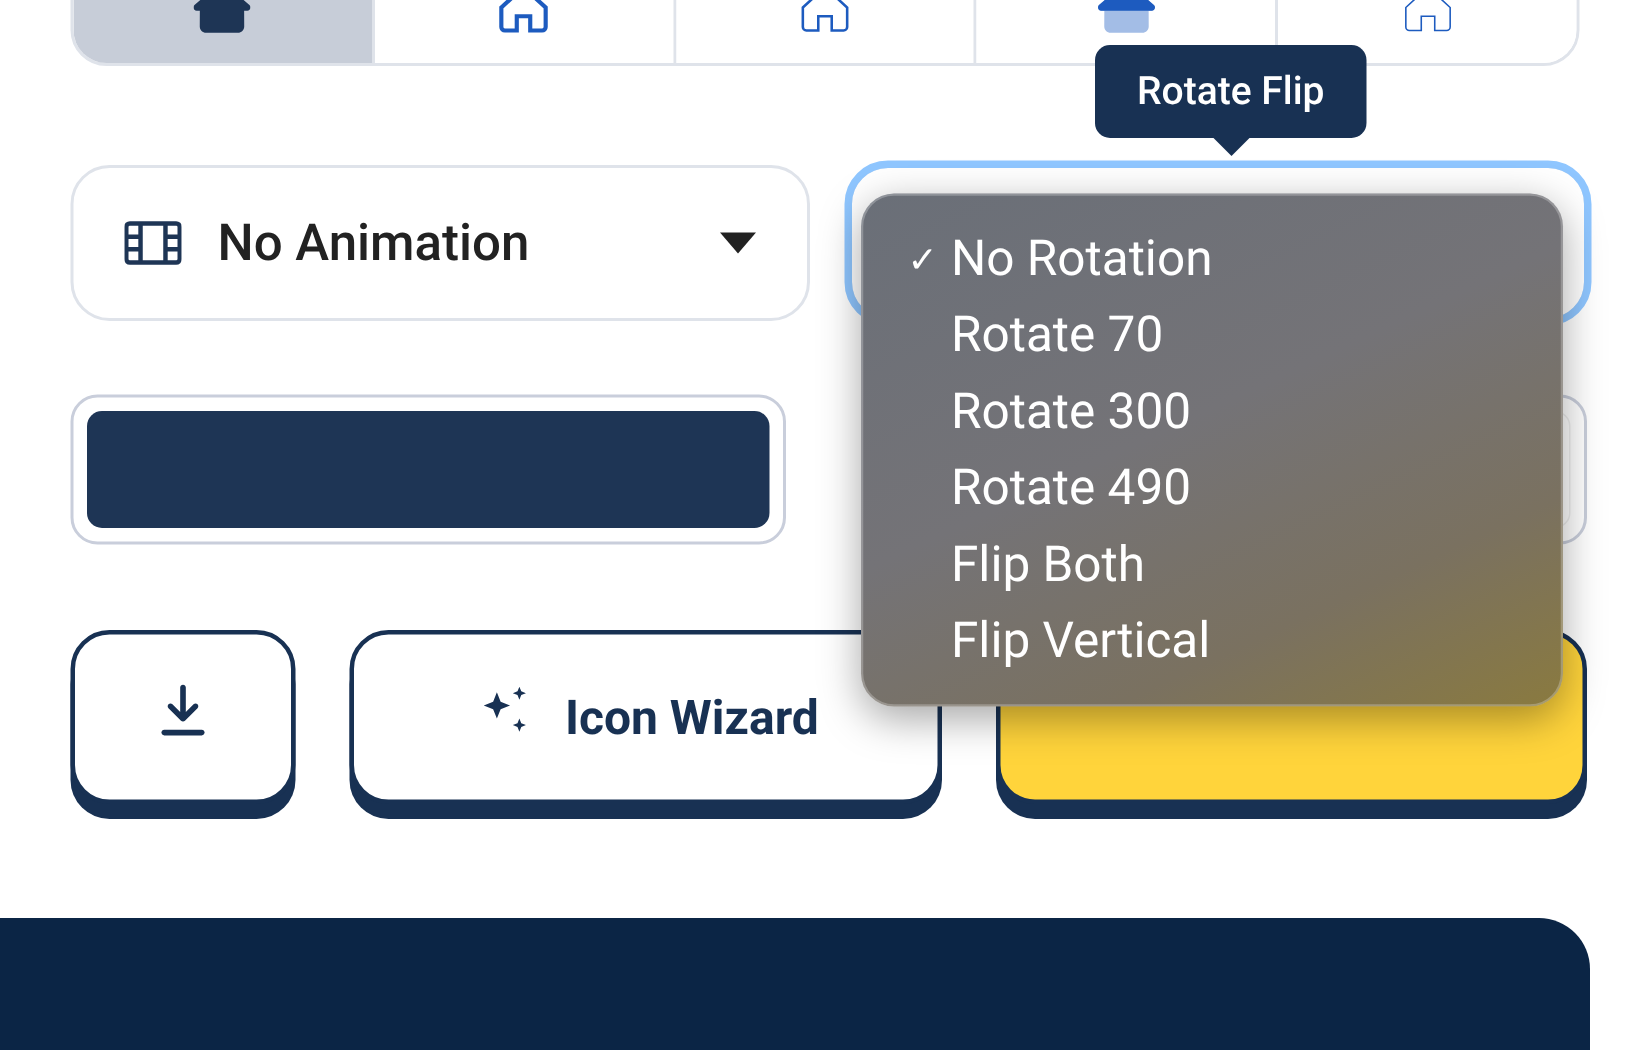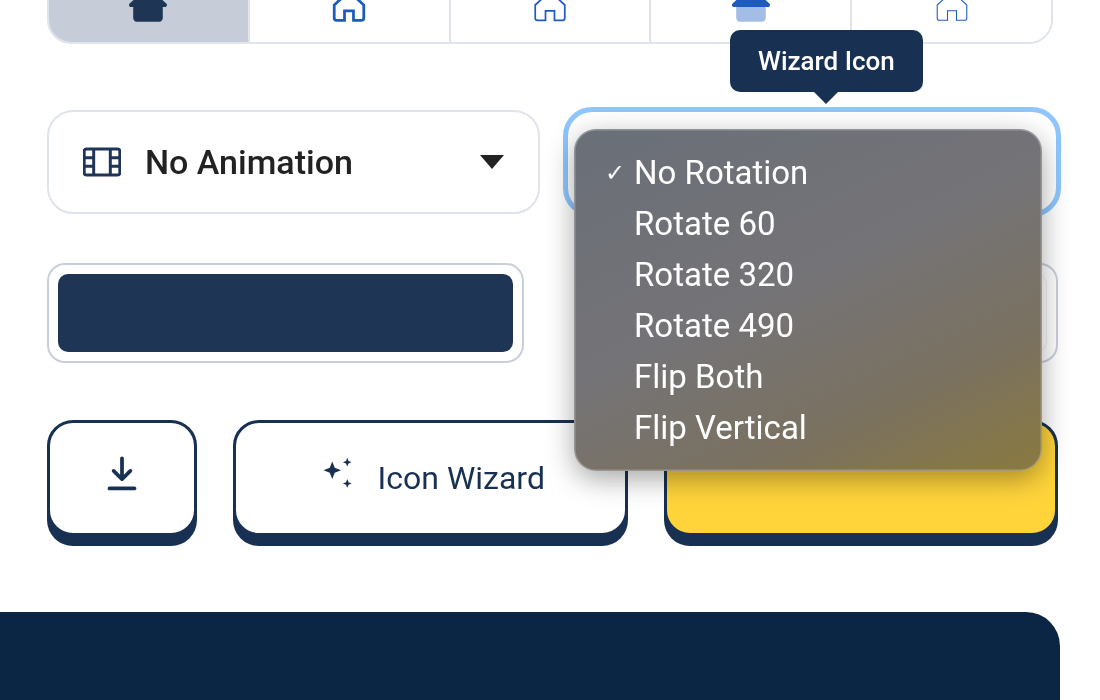--- a/index.html
+++ b/index.html
@@ -165,21 +165,21 @@
       gap: 36px;
     }
     .action-btn {
       height: 116px;
       border: 3px solid #183153;
       border-radius: 26px;
       display: flex;
       align-items: center;
       justify-content: center;
       font-size: 32px;
-      font-weight: 400;
+      font-weight: 700;
       box-shadow: 0 10px 0 0 #183153;
       cursor: pointer;
       gap: 22px;
     }
     .download-btn {
       width: 150px;
       background: #fff;
       color: #183153;
     }
     .wizard-btn {
@@ -242,21 +242,21 @@
   <div class="style-tab">
     <span>
       <svg viewBox="0 0 576 512">
           <path fill="none" stroke="#1d5bbf" stroke-width="16" d="M64 256 288 50l224 206v196c0 20-16 36-36 36H356V344H220v144H100c-20 0-36-16-36-36V256z"></path>
         </svg>
     </span>
   </div>
 </div>
 
 <div class="tooltip">
-  <span>Wizard Icon</span>
+  <span>Rotate Flip</span>
 </div>
 
 <div class="dropdown-row">
   <div class="dropdown-btn">
     <span class="dd-icon">
       <svg viewBox="0 0 512 512">
           <path fill="none" stroke="#1e3555" stroke-width="40" d="M48 80h416c18 0 32 14 32 32v288c0 18-14 32-32 32H48c-18 0-32-14-32-32V112c0-18 14-32 32-32zM144 80v352M368 80v352"></path>
           <path fill="none" stroke="#1e3555" stroke-width="40" d="M16 200h128M16 312h128M368 200h128M368 312h128"></path>
         </svg>
     </span>
@@ -268,25 +268,25 @@
   </div>
 </div>
 
 <div class="menu">
   <div class="menu-item">
     <span class="menu-check">✓</span>
     <span>No Rotation</span>
   </div>
   <div class="menu-item">
     <span class="menu-check"></span>
-    <span>Rotate 60</span>
-  </div>
-  <div class="menu-item">
-    <span class="menu-check"></span>
-    <span>Rotate 320</span>
+    <span>Rotate 70</span>
+  </div>
+  <div class="menu-item">
+    <span class="menu-check"></span>
+    <span>Rotate 300</span>
   </div>
   <div class="menu-item">
     <span class="menu-check"></span>
     <span>Rotate 490</span>
   </div>
   <div class="menu-item">
     <span class="menu-check"></span>
     <span>Flip Both</span>
   </div>
   <div class="menu-item">

